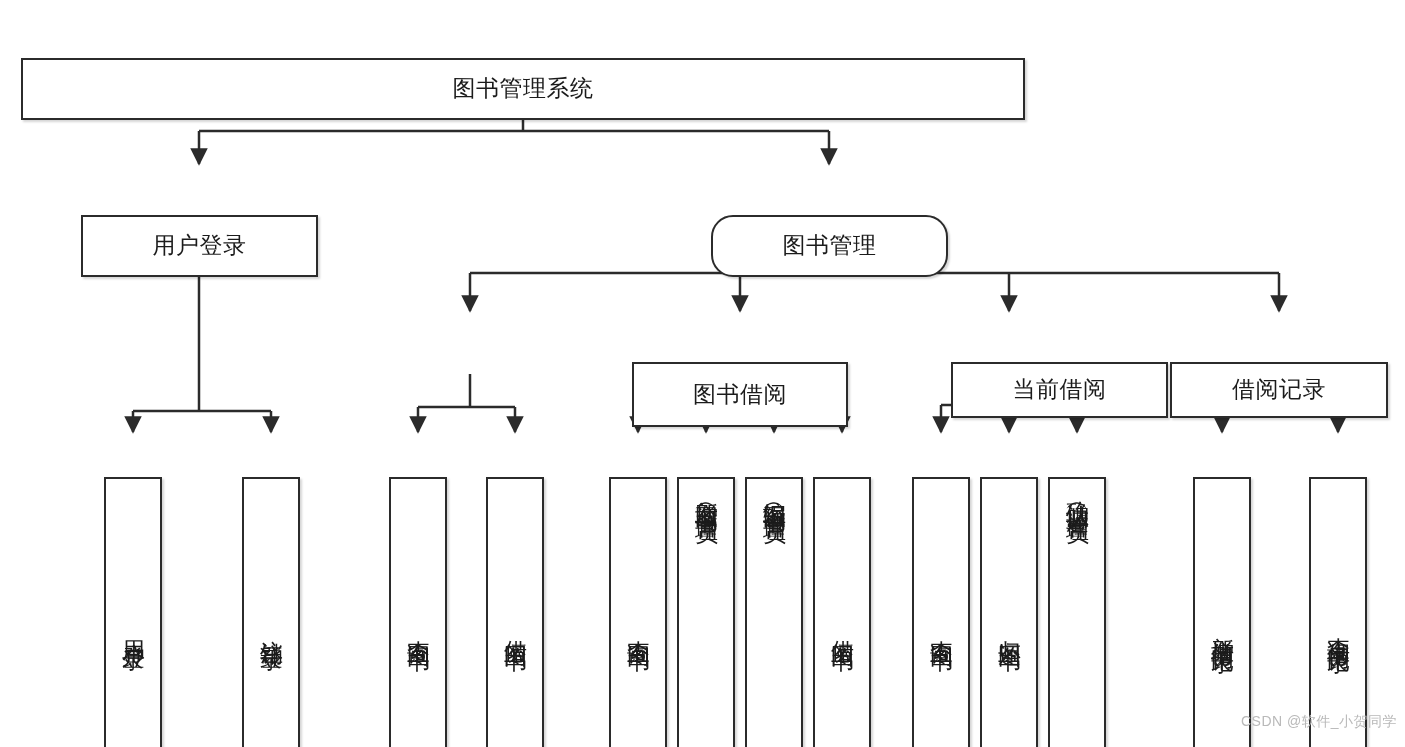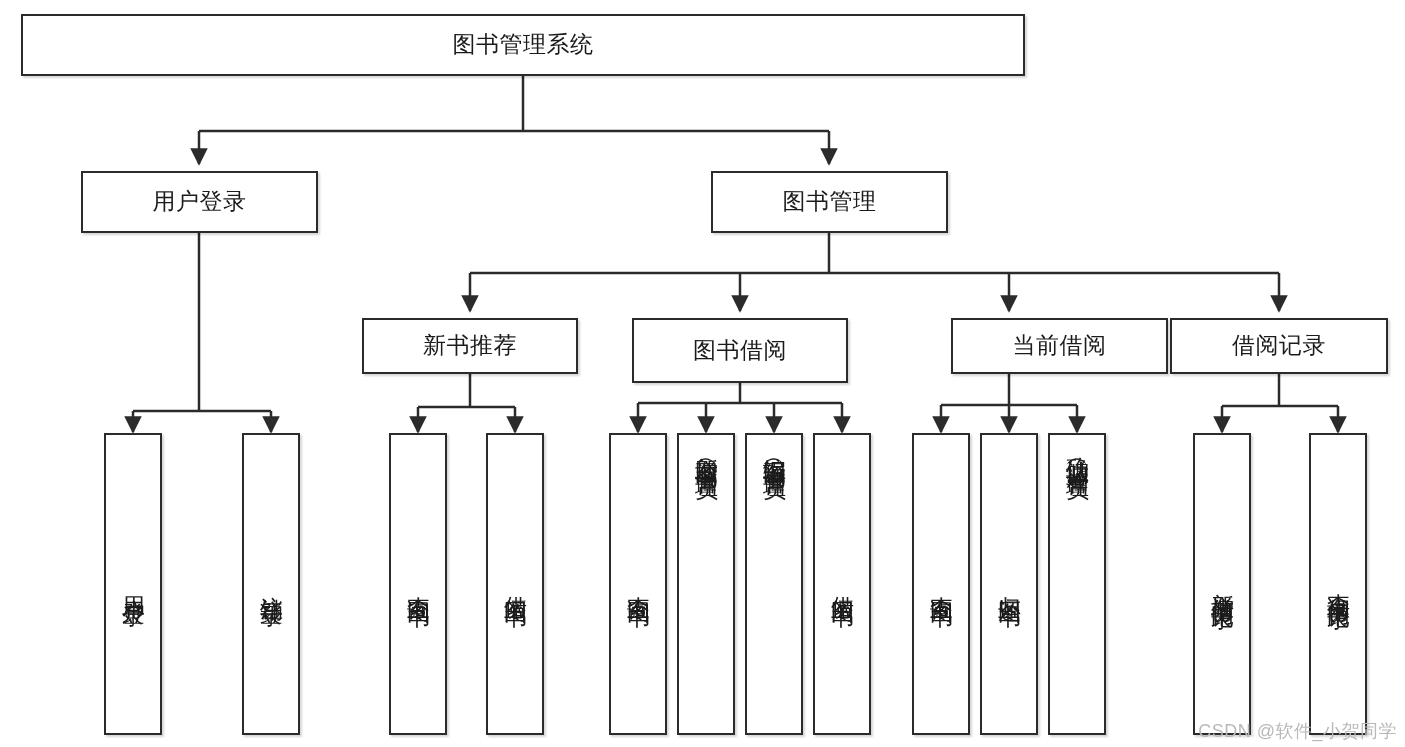--- a/index.html
+++ b/index.html
@@ -29,20 +29,21 @@
   .node {
     position: absolute;
     box-sizing: border-box;
     border: 2.5px solid #2b2b2b;
     background: #ffffff;
     display: flex;
     align-items: center;
     justify-content: center;
     color: #1b1b1b;
     box-shadow: 2px 2px 2px rgba(0,0,0,0.16);
+    margin-top: 44px;
   }
   .node .label {
     display: block;
     text-align: center;
     line-height: 1.18;
     letter-spacing: 0.5px;
   }
   
   .node.h .label {
     font-size: 23px;
@@ -63,22 +64,22 @@
     line-height: 1.12;
     letter-spacing: 3px;
     white-space: nowrap;
   }
   .node.v.top .label {
     align-self: flex-start;
   }
   .watermark {
     position: absolute;
     right: 8px;
-    bottom: 4px;
-    font-size: 18px;
+    bottom: 16px;
+    font-size: 14px;
     color: #b9b9b9;
     letter-spacing: 0.5px;
     white-space: nowrap;
     user-select: none;
   }
 </style>
 </head>
 <body>
 
 <div id="canvas">
@@ -133,27 +134,24 @@
     </g>
   </svg>
 
   <div class="node root h" style="left:21px; top:14px; width:1004px; height:62px;">
     <span class="label">图书管理系统</span>
   </div>
 
   <div class="node h" style="left:81px; top:171px; width:237px; height:62px;">
     <span class="label">用户登录</span>
   </div>
-  <div class="node h" style="left:711px; top:171px; width:237px; height:62px;">
+  <div class="node h" style="left:711px; top:171px; width:237px; height:62px;border-radius:22px;">
     <span class="label">图书管理</span>
   </div>
 
-  <div class="node h" style="left:362px; top:318px; width:216px; height:56px;">
-    <span class="label">新书推荐</span>
-  </div>
   <div class="node h" style="left:632px; top:318px; width:216px; height:65px;">
     <span class="label">图书借阅</span>
   </div>
   <div class="node h" style="left:951px; top:318px; width:217px; height:56px;">
     <span class="label">当前借阅</span>
   </div>
   <div class="node h" style="left:1170px; top:318px; width:218px; height:56px;">
     <span class="label">借阅记录</span>
   </div>
 

